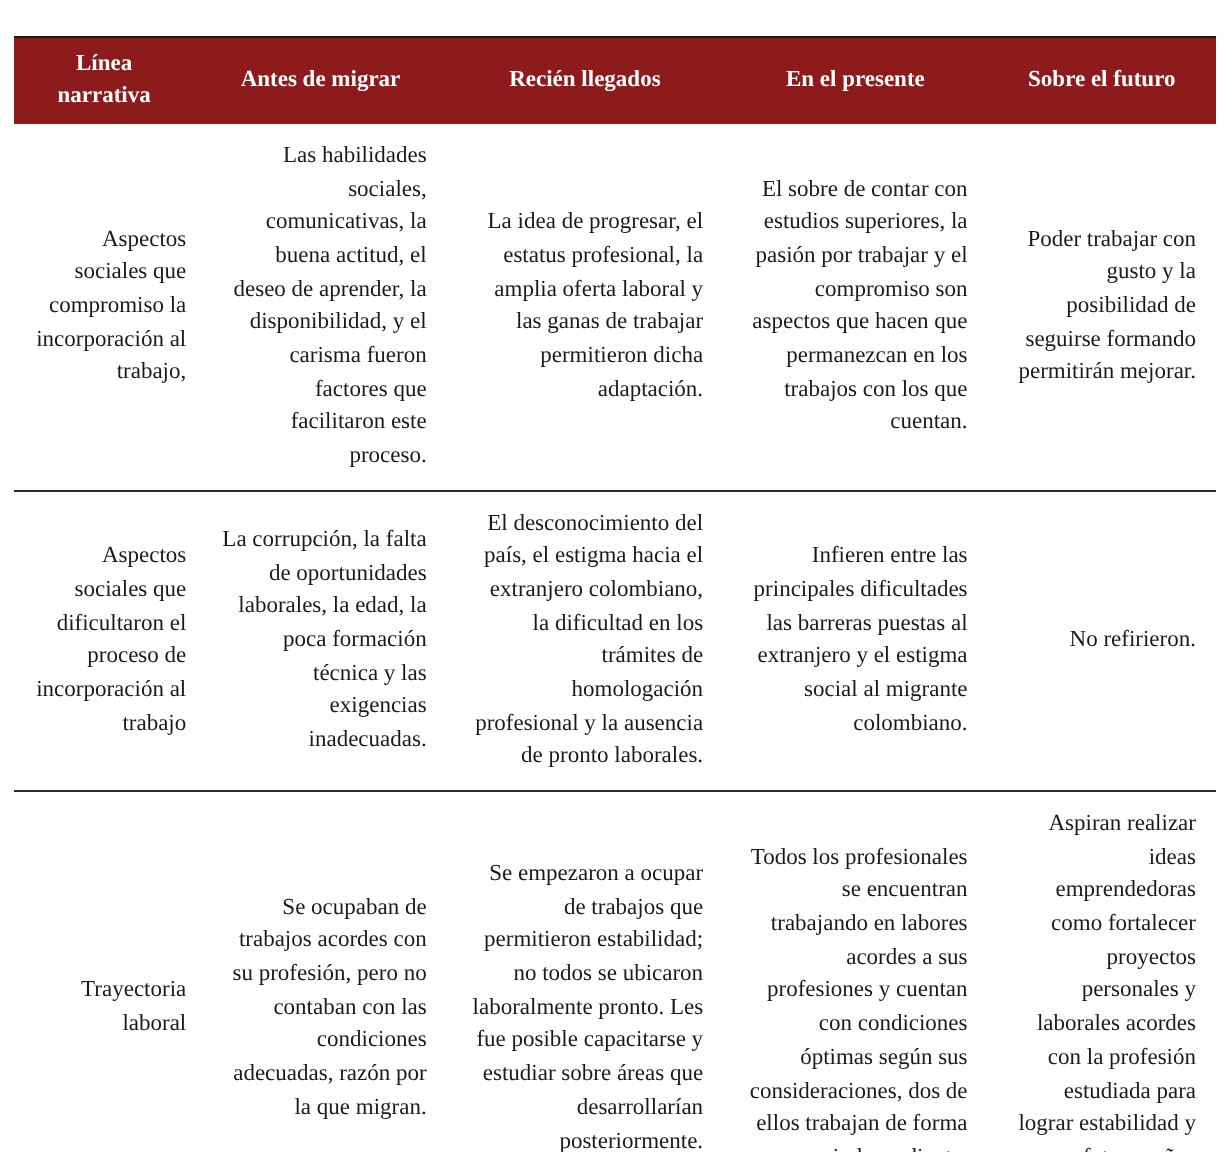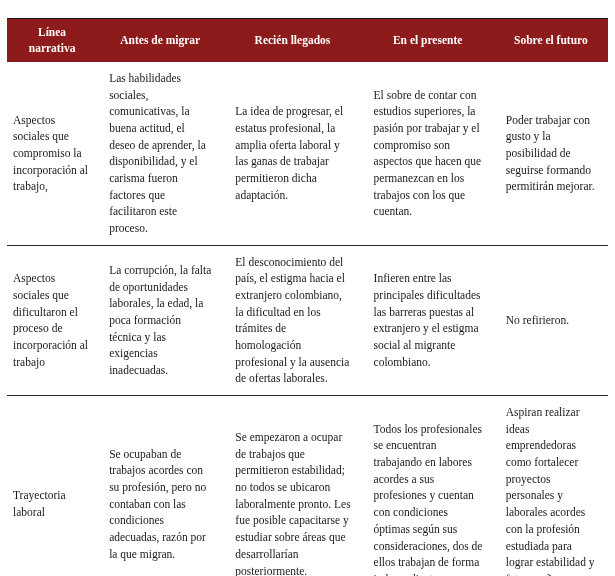--- a/index.html
+++ b/index.html
@@ -39,21 +39,21 @@
     border-bottom: 1px solid #2a2a2a;
   }
   table.narrative-table tbody tr:last-child {
     border-bottom: none;
   }
   table.narrative-table tbody td {
     font-size: 11.5px;
     line-height: 1.45;
     color: #1a1a1a;
     vertical-align: middle;
-    text-align: left;
+    text-align: right;
     padding: 8px 10px 8px 12px;
   }
   table.narrative-table tbody td.row-label {
     padding-left: 6px;
     padding-right: 4px;
   }
   col.c1 { width: 15%; }
   col.c2 { width: 21%; }
   col.c3 { width: 23%; }
   col.c4 { width: 22%; }
@@ -84,21 +84,21 @@
       <tr>
         <td class="row-label">Aspectos sociales que compromiso la incorporación al trabajo,</td>
         <td>Las habilidades sociales, comunicativas, la buena actitud, el deseo de aprender, la disponibilidad, y el carisma fueron factores que facilitaron este proceso.</td>
         <td>La idea de progresar, el estatus profesional, la amplia oferta laboral y las ganas de trabajar permitieron dicha adaptación.</td>
         <td>El sobre de contar con estudios superiores, la pasión por trabajar y el compromiso son aspectos que hacen que permanezcan en los trabajos con los que cuentan.</td>
         <td>Poder trabajar con gusto y la posibilidad de seguirse formando permitirán mejorar.</td>
       </tr>
       <tr>
         <td class="row-label">Aspectos sociales que dificultaron el proceso de incorporación al trabajo</td>
         <td>La corrupción, la falta de oportunidades laborales, la edad, la poca formación técnica y las exigencias inadecuadas.</td>
-        <td>El desconocimiento del país, el estigma hacia el extranjero colombiano, la dificultad en los trámites de homologación profesional y la ausencia de ofertas laborales.</td>
+        <td>El desconocimiento del país, el estigma hacia el extranjero colombiano, la dificultad en los trámites de homologación profesional y la ausencia de pronto laborales.</td>
         <td>Infieren entre las principales dificultades las barreras puestas al extranjero y el estigma social al migrante colombiano.</td>
         <td>No refirieron.</td>
       </tr>
       <tr>
         <td class="row-label">Trayectoria laboral</td>
         <td>Se ocupaban de trabajos acordes con su profesión, pero no contaban con las condiciones adecuadas, razón por la que migran.</td>
         <td>Se empezaron a ocupar de trabajos que permitieron estabilidad; no todos se ubicaron laboralmente pronto. Les fue posible capacitarse y estudiar sobre áreas que desarrollarían posteriormente.</td>
         <td>Todos los profesionales se encuentran trabajando en labores acordes a sus profesiones y cuentan con condiciones óptimas según sus consideraciones, dos de ellos trabajan de forma independiente.</td>
         <td>Aspiran realizar ideas emprendedoras como fortalecer proyectos personales y laborales acordes con la profesión estudiada para lograr estabilidad y futuros años tranquilos y dignos.</td>
       </tr>

